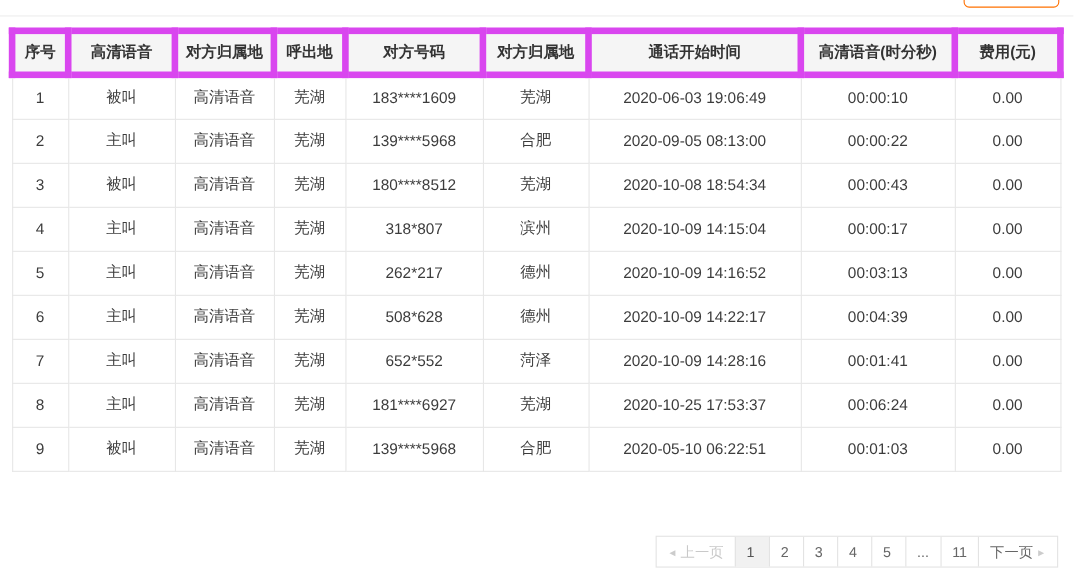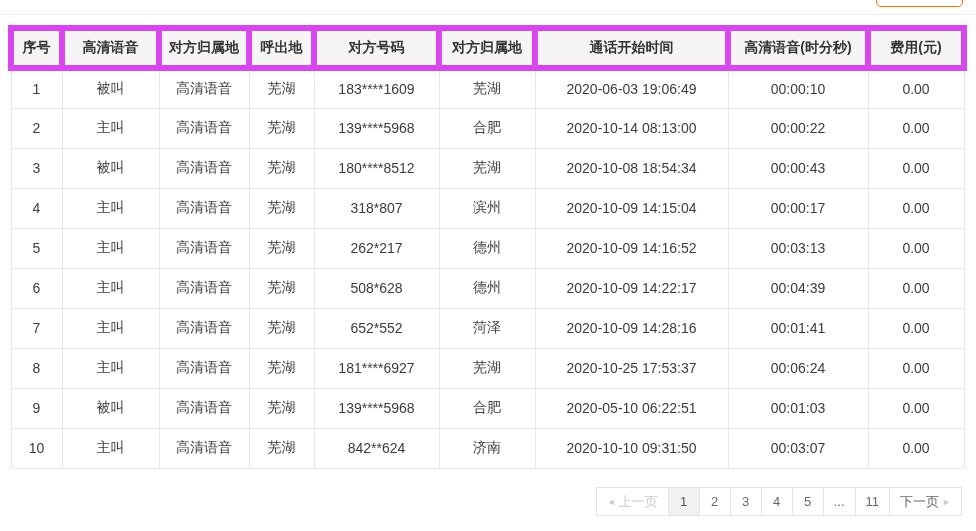--- a/index.html
+++ b/index.html
@@ -34,21 +34,21 @@
   }
   
   .pagination {
     position:absolute; top:487px; right:14px;
     display:flex; align-items:stretch;
     border:1px solid #e3e3e3; background:#fff;
     font-size:13px; color:#666;
   }
   .pg-item {
     min-width:31px; padding:0 10px; height:27px; line-height:27px;
-    text-align:center; border-left:1px solid #e3e3e3;
+    text-align:left; border-left:1px solid #e3e3e3;
     cursor:pointer; white-space:nowrap; user-select:none;
   }
   .pg-item:first-child { border-left:none; }
   .pg-item.active { background:#f1f1f1; color:#555; }
   .pg-item.pg-prev { color:#c9c9c9; cursor:default; }
   .pg-item.pg-next { color:#666;font-family:Liberation Serif, serif; }
   .pg-arrow { font-size:9px; color:#ccc; vertical-align:1px; }
   .pg-prev .pg-arrow { margin-right:3px; }
   .pg-next .pg-arrow { margin-left:3px; }
   .pg-ellipsis { cursor:default; }
@@ -97,21 +97,21 @@
         <td>00:00:10</td>
         <td>0.00</td>
       </tr>
       <tr>
         <td>2</td>
         <td>主叫</td>
         <td>高清语音</td>
         <td>芜湖</td>
         <td>139****5968</td>
         <td>合肥</td>
-        <td>2020-10-14 08:13:00</td>
+        <td>2020-09-05 08:13:00</td>
         <td>00:00:22</td>
         <td>0.00</td>
       </tr>
       <tr>
         <td>3</td>
         <td>被叫</td>
         <td>高清语音</td>
         <td>芜湖</td>
         <td>180****8512</td>
         <td>芜湖</td>
@@ -176,31 +176,20 @@
       </tr>
       <tr>
         <td>9</td>
         <td>被叫</td>
         <td>高清语音</td>
         <td>芜湖</td>
         <td>139****5968</td>
         <td>合肥</td>
         <td>2020-05-10 06:22:51</td>
         <td>00:01:03</td>
-        <td>0.00</td>
-      </tr>
-      <tr>
-        <td>10</td>
-        <td>主叫</td>
-        <td>高清语音</td>
-        <td>芜湖</td>
-        <td>842**624</td>
-        <td>济南</td>
-        <td>2020-10-10 09:31:50</td>
-        <td>00:03:07</td>
         <td>0.00</td>
       </tr>
     </tbody>
 </table>
 
 <div class="pagination">
   <span class="pg-item pg-prev"><span class="pg-arrow">◄</span><span>上一页</span></span>
   <span class="pg-item active">1</span>
     <span class="pg-item">2</span>
     <span class="pg-item">3</span>

